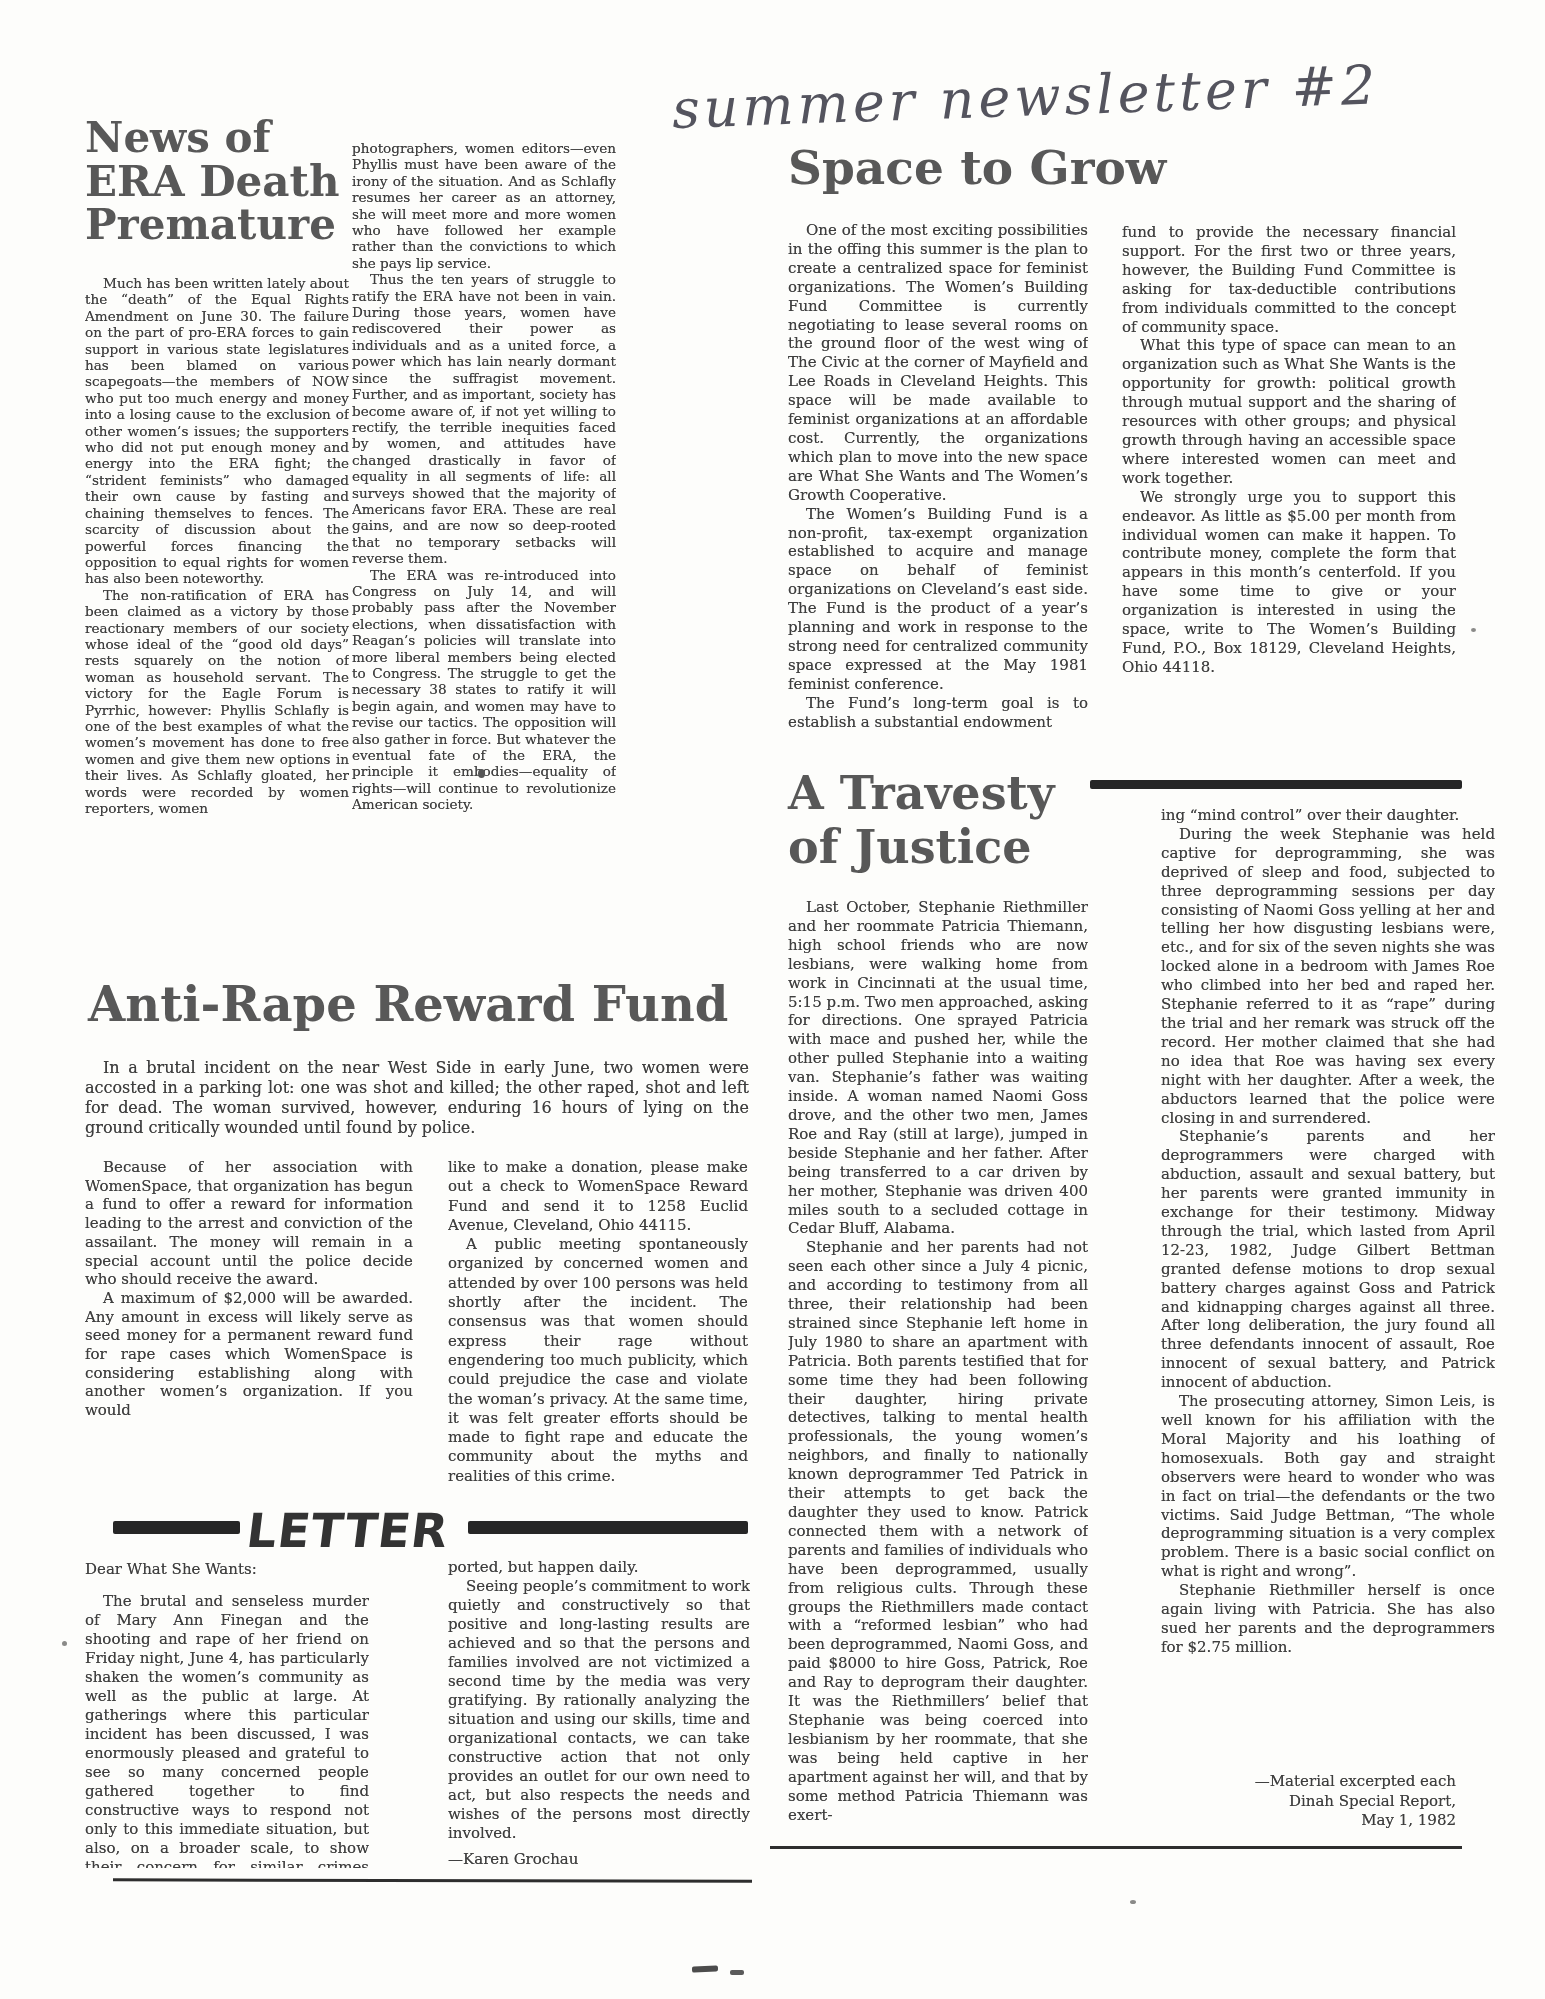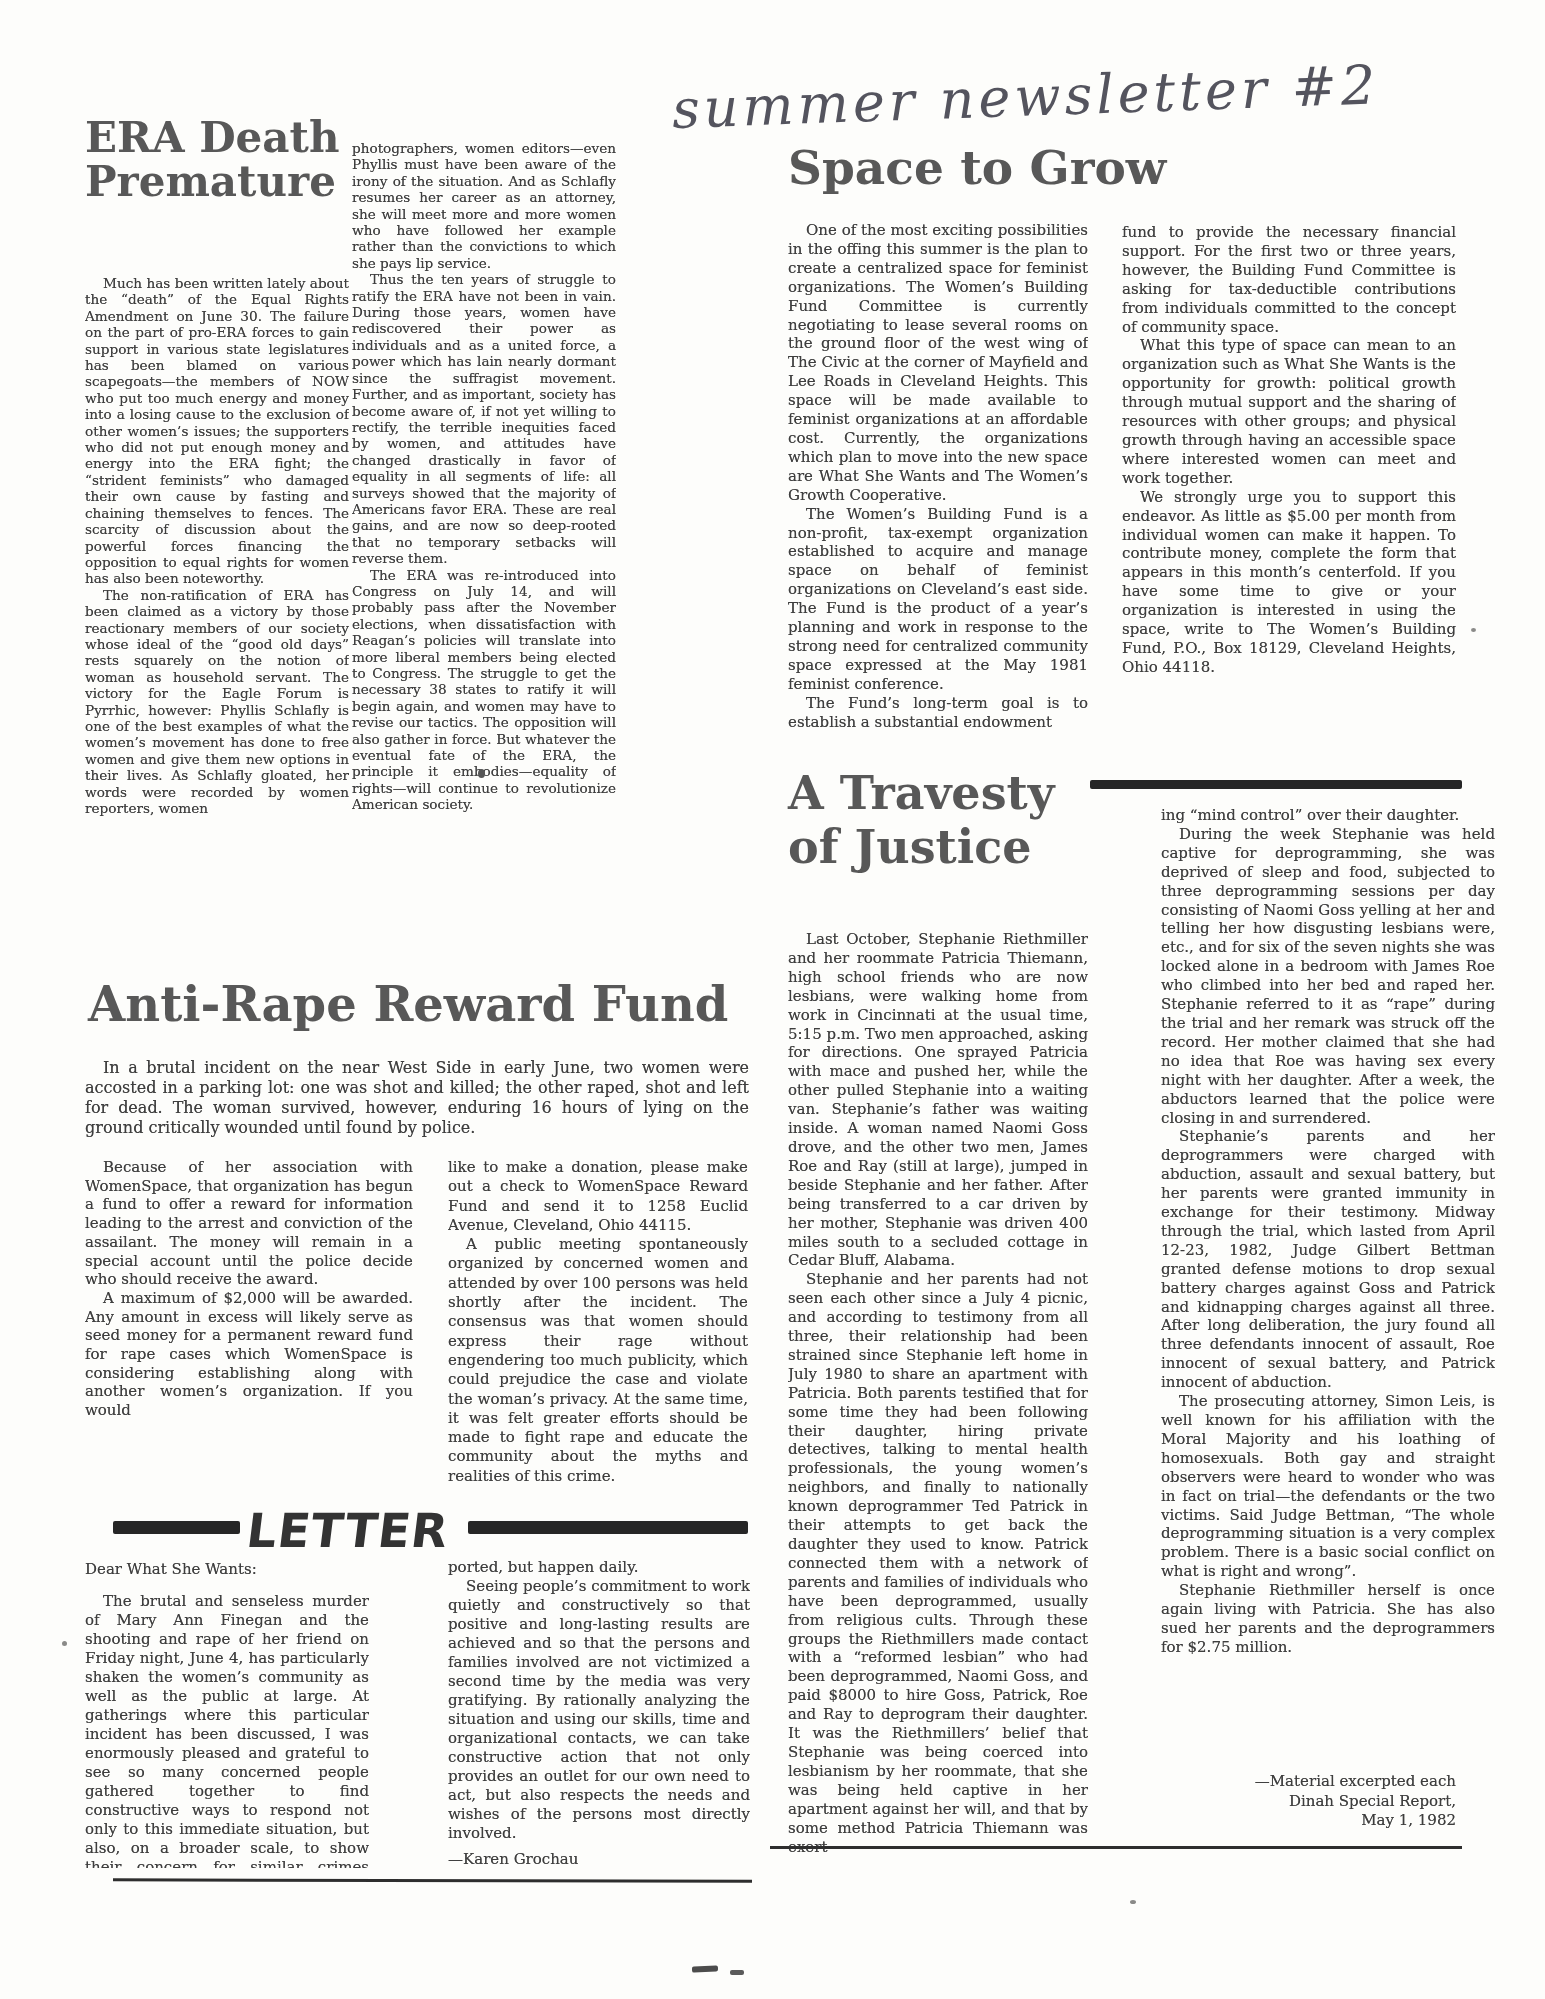--- a/index.html
+++ b/index.html
@@ -38,20 +38,21 @@
   .clip { overflow:hidden; }
 </style>
 </head>
 <body>
 
 <div class="page">
 
   <div class="abs handwriting" style="left:672px; top:78px;">summer newsletter #2</div>
 
   <div class="abs headline" style="left:85px; top:116px; width:290px; font-size:42px;">
+    <div>News of</div>
     <div>ERA Death</div>
     <div>Premature</div>
   </div>
 
   <div class="abs body era-col clip" style="left:85px; top:259px; height:545px;">
     <p class="ind">Much has been written lately about the “death” of the Equal Rights Amendment on June 30. The failure on the part of pro-ERA forces to gain support in various state legislatures has been blamed on various scapegoats—the members of NOW who put too much energy and money into a losing cause to the exclusion of other women’s issues; the supporters who did not put enough money and energy into the ERA fight; the “strident feminists” who damaged their own cause by fasting and chaining themselves to fences. The scarcity of discussion about the powerful forces financing the opposition to equal rights for women has also been noteworthy.</p>
     <p class="ind">The non-ratification of ERA has been claimed as a victory by those reactionary members of our society whose ideal of the “good old days” rests squarely on the notion of woman as household servant. The victory for the Eagle Forum is Pyrrhic, however: Phyllis Schlafly is one of the best examples of what the women’s movement has done to free women and give them new options in their lives. As Schlafly gloated, her words were recorded by women reporters, women</p>
   </div>
 
   <div class="abs body era-col clip" style="left:352px; top:124px; height:700px;">
@@ -74,21 +75,21 @@
     <p class="ind">We strongly urge you to support this endeavor. As little as $5.00 per month from individual women can make it happen. To contribute money, complete the form that appears in this month’s centerfold. If you have some time to give or your organization is interested in using the space, write to The Women’s Building Fund, P.O., Box 18129, Cleveland Heights, Ohio 44118.</p>
   </div>
 
   <div class="abs headline" style="left:788px; top:766px; width:360px; font-size:46px; line-height:54px;">
     <div>A Travesty</div>
     <div>of Justice</div>
   </div>
 
   <div class="bar" style="left:1090px; top:780px; width:372px; height:9px;"></div>
 
-  <div class="abs body wide-col clip" style="left:788px; top:898px; width:300px; height:938px;margin-top:32px;">
+  <div class="abs body wide-col clip" style="left:788px; top:898px; width:300px; height:938px;">
     <p class="ind">Last October, Stephanie Riethmiller and her roommate Patricia Thiemann, high school friends who are now lesbians, were walking home from work in Cincinnati at the usual time, 5:15 p.m. Two men approached, asking for directions. One sprayed Patricia with mace and pushed her, while the other pulled Stephanie into a waiting van. Stephanie’s father was waiting inside. A woman named Naomi Goss drove, and the other two men, James Roe and Ray (still at large), jumped in beside Stephanie and her father. After being transferred to a car driven by her mother, Stephanie was driven 400 miles south to a secluded cottage in Cedar Bluff, Alabama.</p>
     <p class="ind">Stephanie and her parents had not seen each other since a July 4 picnic, and according to testimony from all three, their relationship had been strained since Stephanie left home in July 1980 to share an apartment with Patricia. Both parents testified that for some time they had been following their daughter, hiring private detectives, talking to mental health professionals, the young women’s neighbors, and finally to nationally known deprogrammer Ted Patrick in their attempts to get back the daughter they used to know. Patrick connected them with a network of parents and families of individuals who have been deprogrammed, usually from religious cults. Through these groups the Riethmillers made contact with a “reformed lesbian” who had been deprogrammed, Naomi Goss, and paid $8000 to hire Goss, Patrick, Roe and Ray to deprogram their daughter. It was the Riethmillers’ belief that Stephanie was being coerced into lesbianism by her roommate, that she was being held captive in her apartment against her will, and that by some method Patricia Thiemann was exert-</p>
   </div>
 
   <div class="abs body wide-col clip" style="left:1161px; top:806px; width:334px; height:966px;">
     <p>ing “mind control” over their daughter.</p>
     <p class="ind">During the week Stephanie was held captive for deprogramming, she was deprived of sleep and food, subjected to three deprogramming sessions per day consisting of Naomi Goss yelling at her and telling her how disgusting lesbians were, etc., and for six of the seven nights she was locked alone in a bedroom with James Roe who climbed into her bed and raped her. Stephanie referred to it as “rape” during the trial and her remark was struck off the record. Her mother claimed that she had no idea that Roe was having sex every night with her daughter. After a week, the abductors learned that the police were closing in and surrendered.</p>
     <p class="ind">Stephanie’s parents and her deprogrammers were charged with abduction, assault and sexual battery, but her parents were granted immunity in exchange for their testimony. Midway through the trial, which lasted from April 12-23, 1982, Judge Gilbert Bettman granted defense motions to drop sexual battery charges against Goss and Patrick and kidnapping charges against all three. After long deliberation, the jury found all three defendants innocent of assault, Roe innocent of sexual battery, and Patrick innocent of abduction.</p>
     <p class="ind">The prosecuting attorney, Simon Leis, is well known for his affiliation with the Moral Majority and his loathing of homosexuals. Both gay and straight observers were heard to wonder who was in fact on trial—the defendants or the two victims. Said Judge Bettman, “The whole deprogramming situation is a very complex problem. There is a basic social conflict on what is right and wrong”.</p>
     <p class="ind">Stephanie Riethmiller herself is once again living with Patricia. She has also sued her parents and the deprogrammers for $2.75 million.</p>

